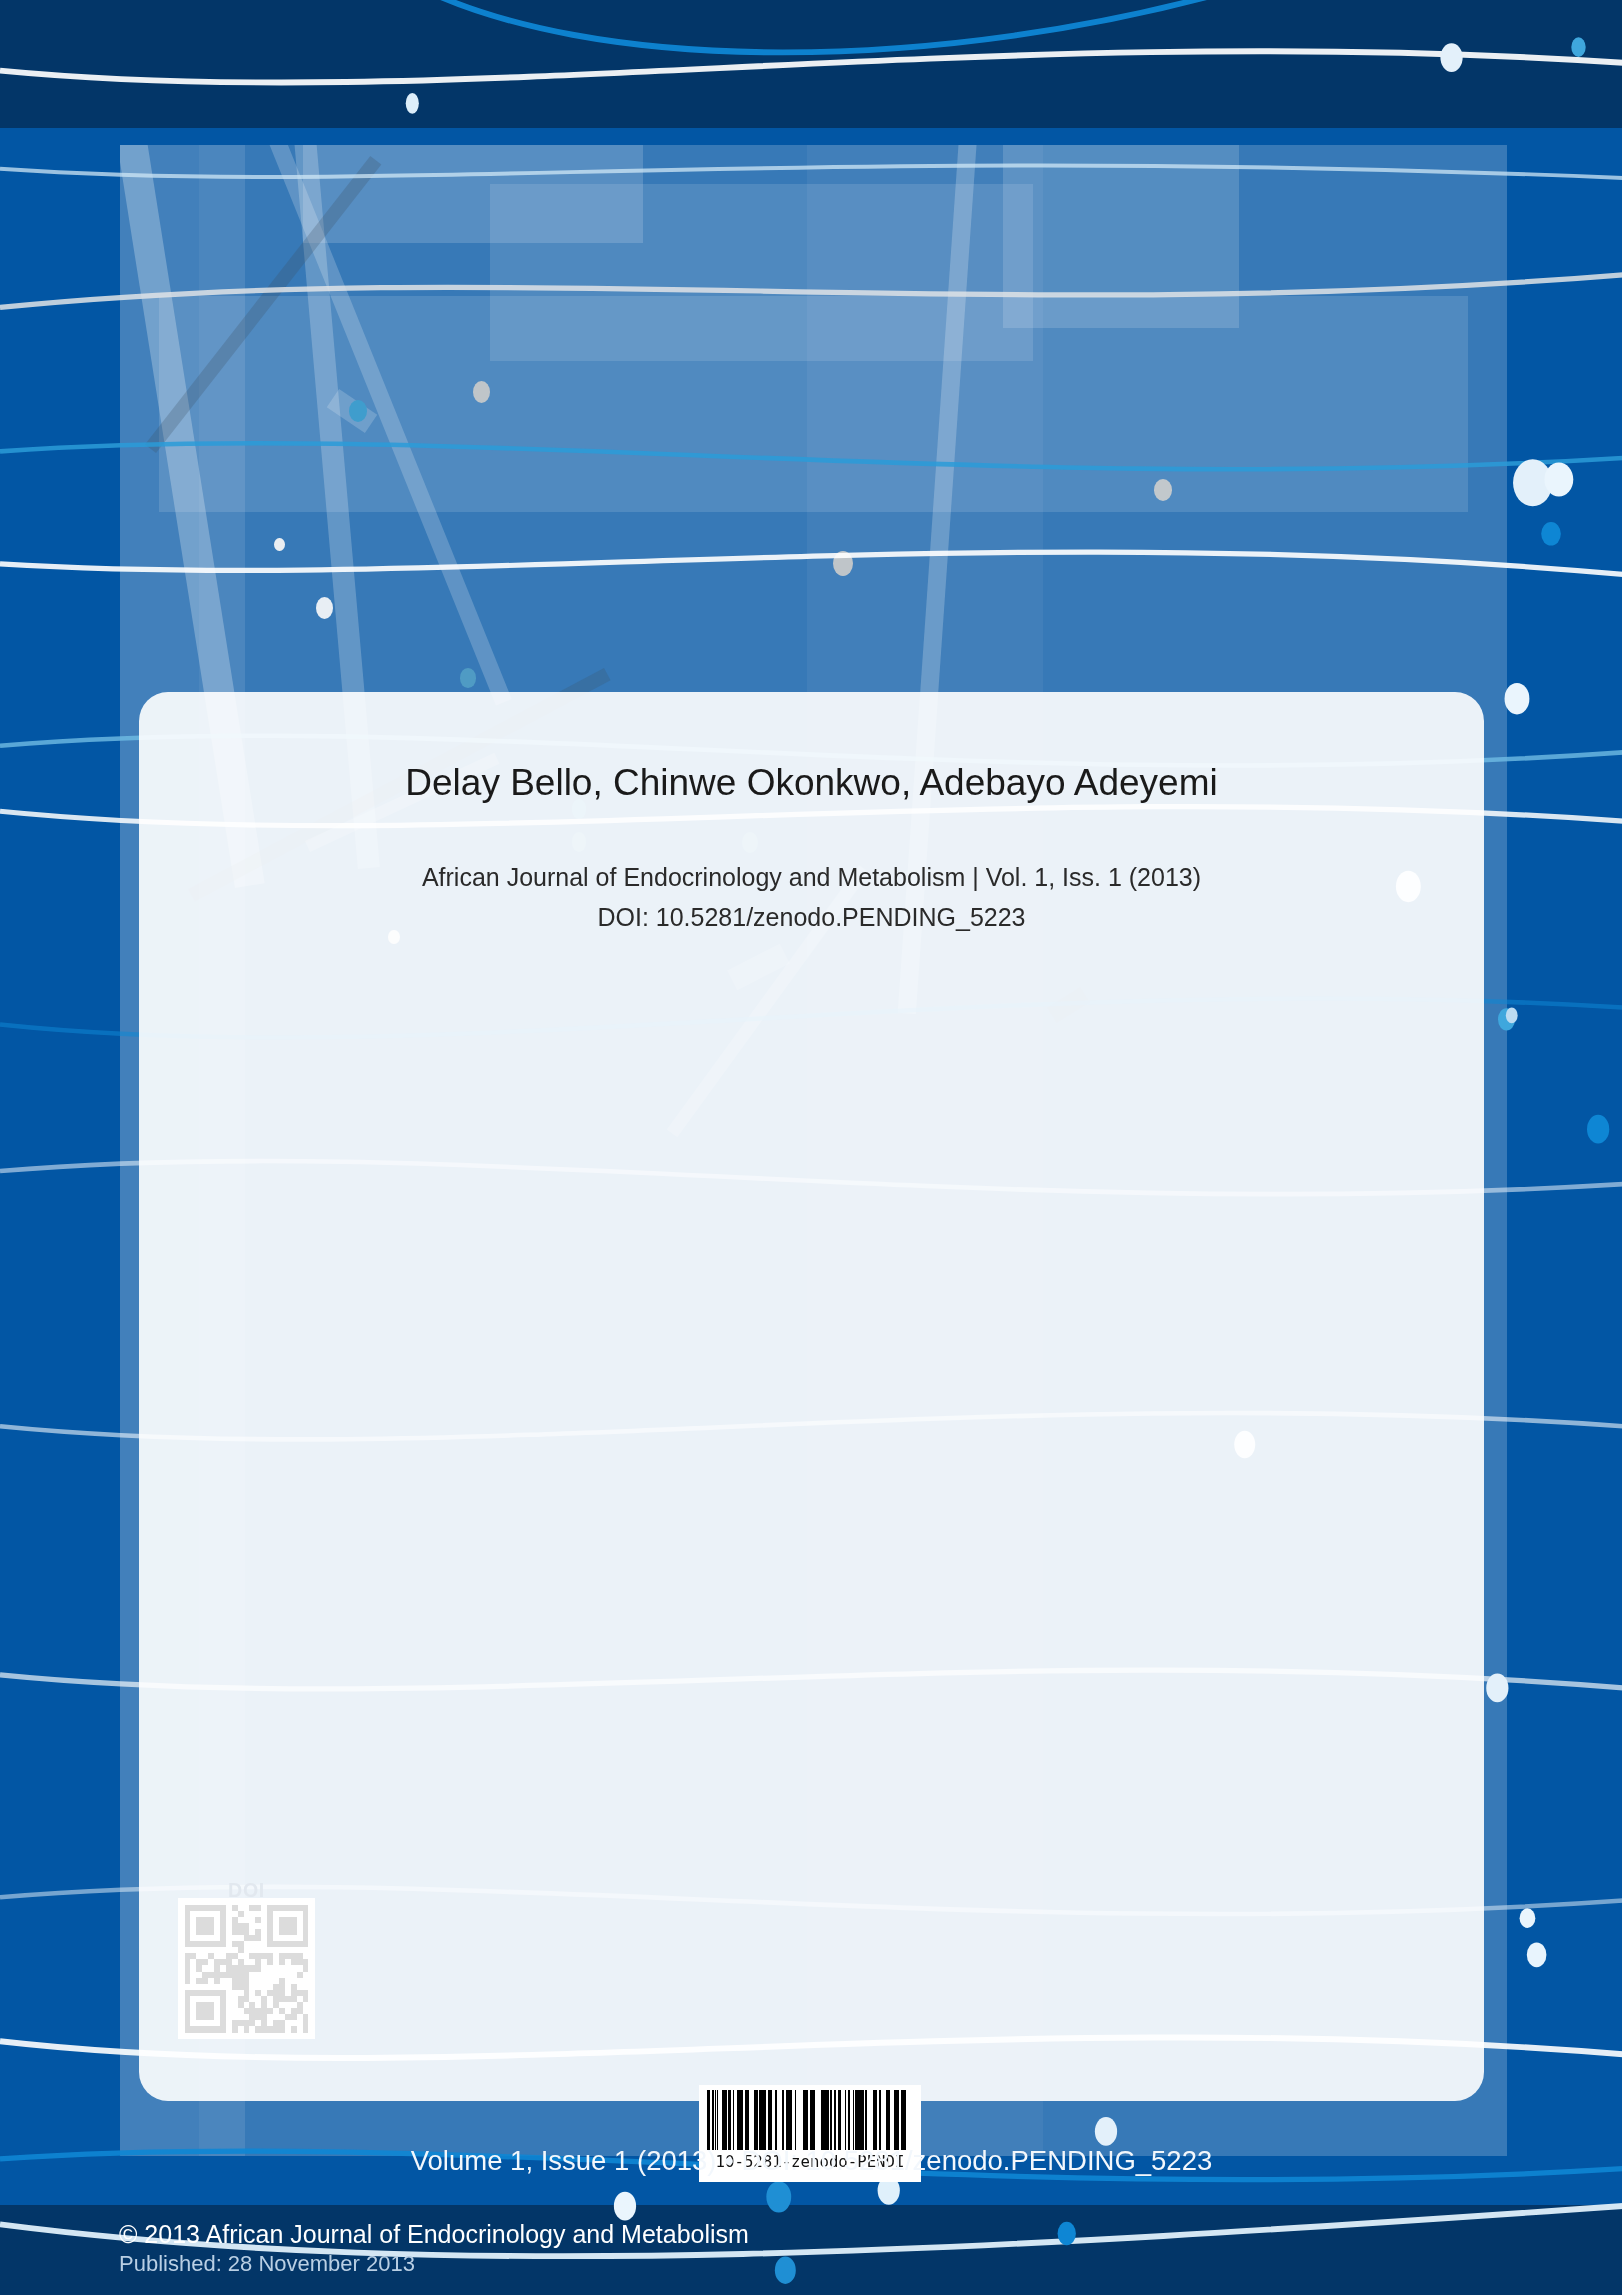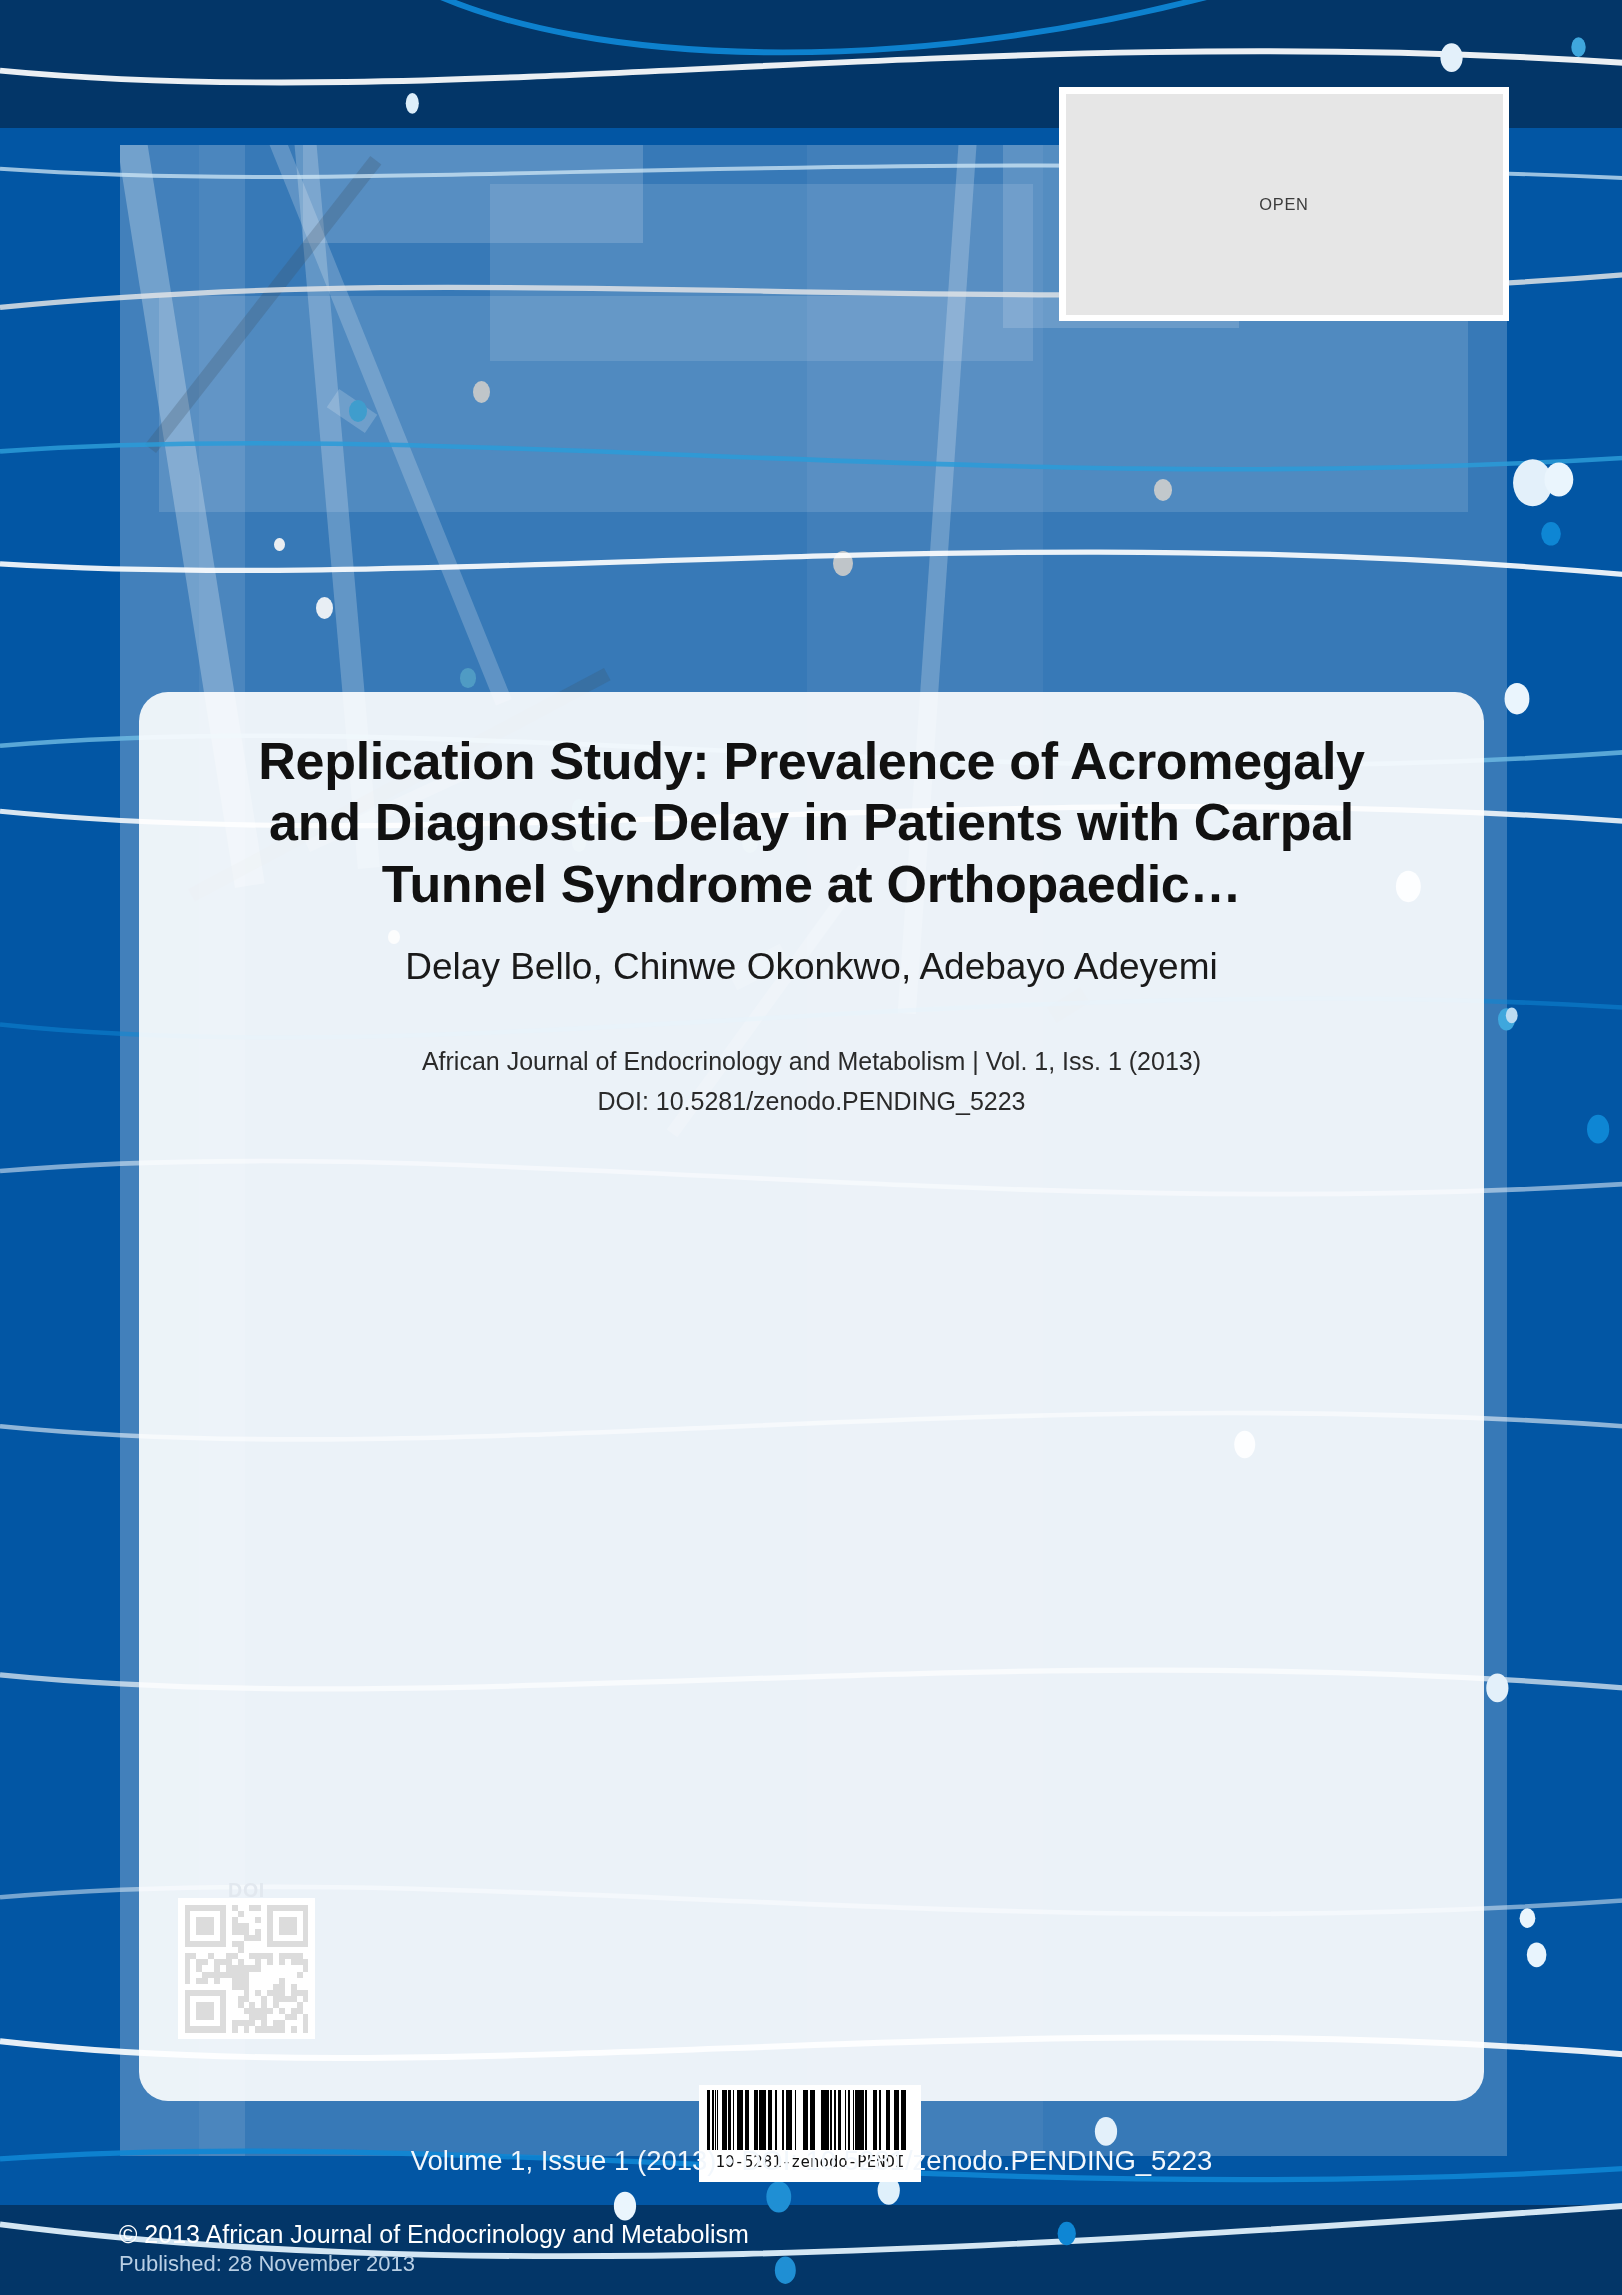--- a/index.html
+++ b/index.html
@@ -233,27 +233,23 @@
     <ellipse cx="1902" cy="2208" rx="16" ry="21" fill="#eaf5fd"></ellipse>
     <ellipse cx="1690" cy="3258" rx="17" ry="22" fill="#e3f0fa"></ellipse>
     <ellipse cx="955" cy="3372" rx="17" ry="22" fill="#eaf5fd"></ellipse>
     <ellipse cx="1630" cy="3414" rx="14" ry="18" fill="#0e86d4"></ellipse>
     <ellipse cx="1190" cy="3358" rx="19" ry="24" fill="#1f8fd4"></ellipse>
     <ellipse cx="1358" cy="3348" rx="17" ry="22" fill="#dff0fb"></ellipse>
     <ellipse cx="1200" cy="3470" rx="16" ry="21" fill="#1f8fd4"></ellipse>
     <ellipse cx="2334" cy="2932" rx="12" ry="15" fill="#eaf5fd"></ellipse>
   </svg>
 
-  <div class="open-badge">
-    <div class="open-badge-inner">OPEN</div>
-  </div>
 
 
   <div class="card">
-    <h1 class="art-title">Replication Study: Prevalence of Acromegaly and Diagnostic Delay in Patients with Carpal Tunnel Syndrome at Orthopaedic…</h1>
     <p class="authors">Delay Bello, Chinwe Okonkwo, Adebayo Adeyemi</p>
     <p class="journal-ref">African Journal of Endocrinology and Metabolism | Vol. 1, Iss. 1 (2013)</p>
     <p class="doi-line">DOI: 10.5281/zenodo.PENDING_5223</p>
   </div>
 
   <div class="qr-label">DOI</div>
   <div class="qr-wrap">
     <div class="qr-box">
       <div class="qr-grid" id="qr-grid">
           <i class="on"></i>

